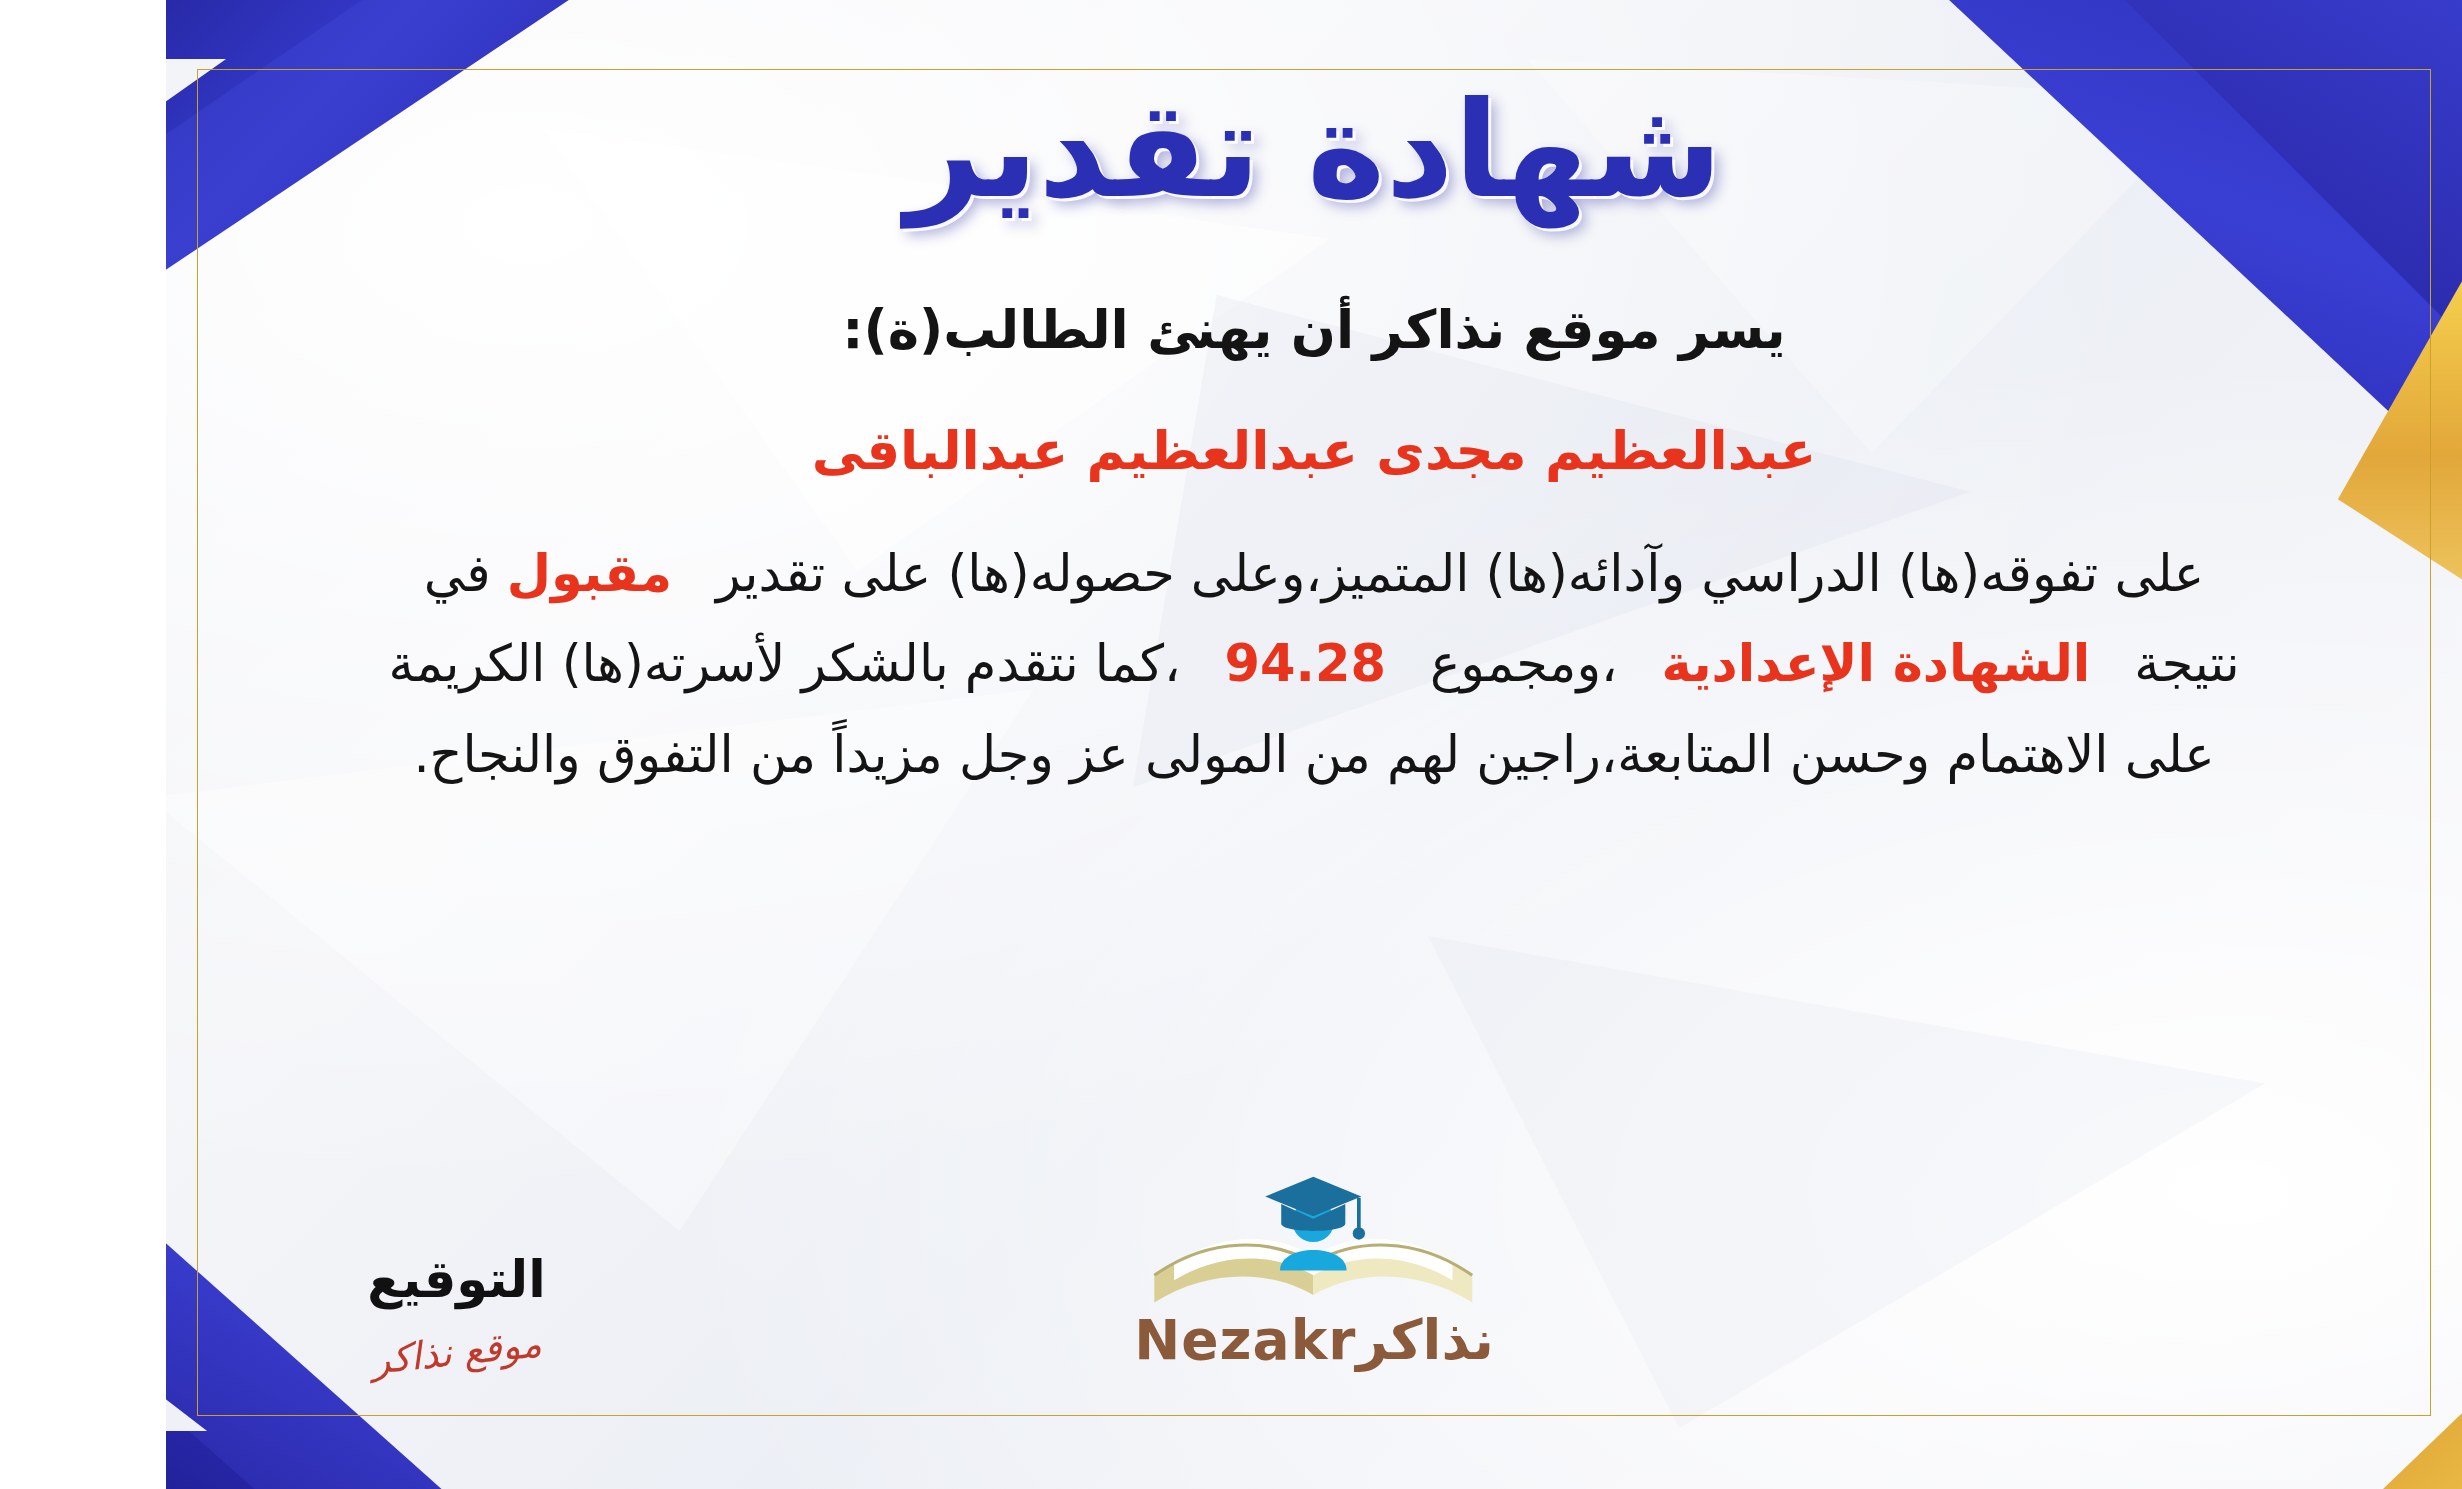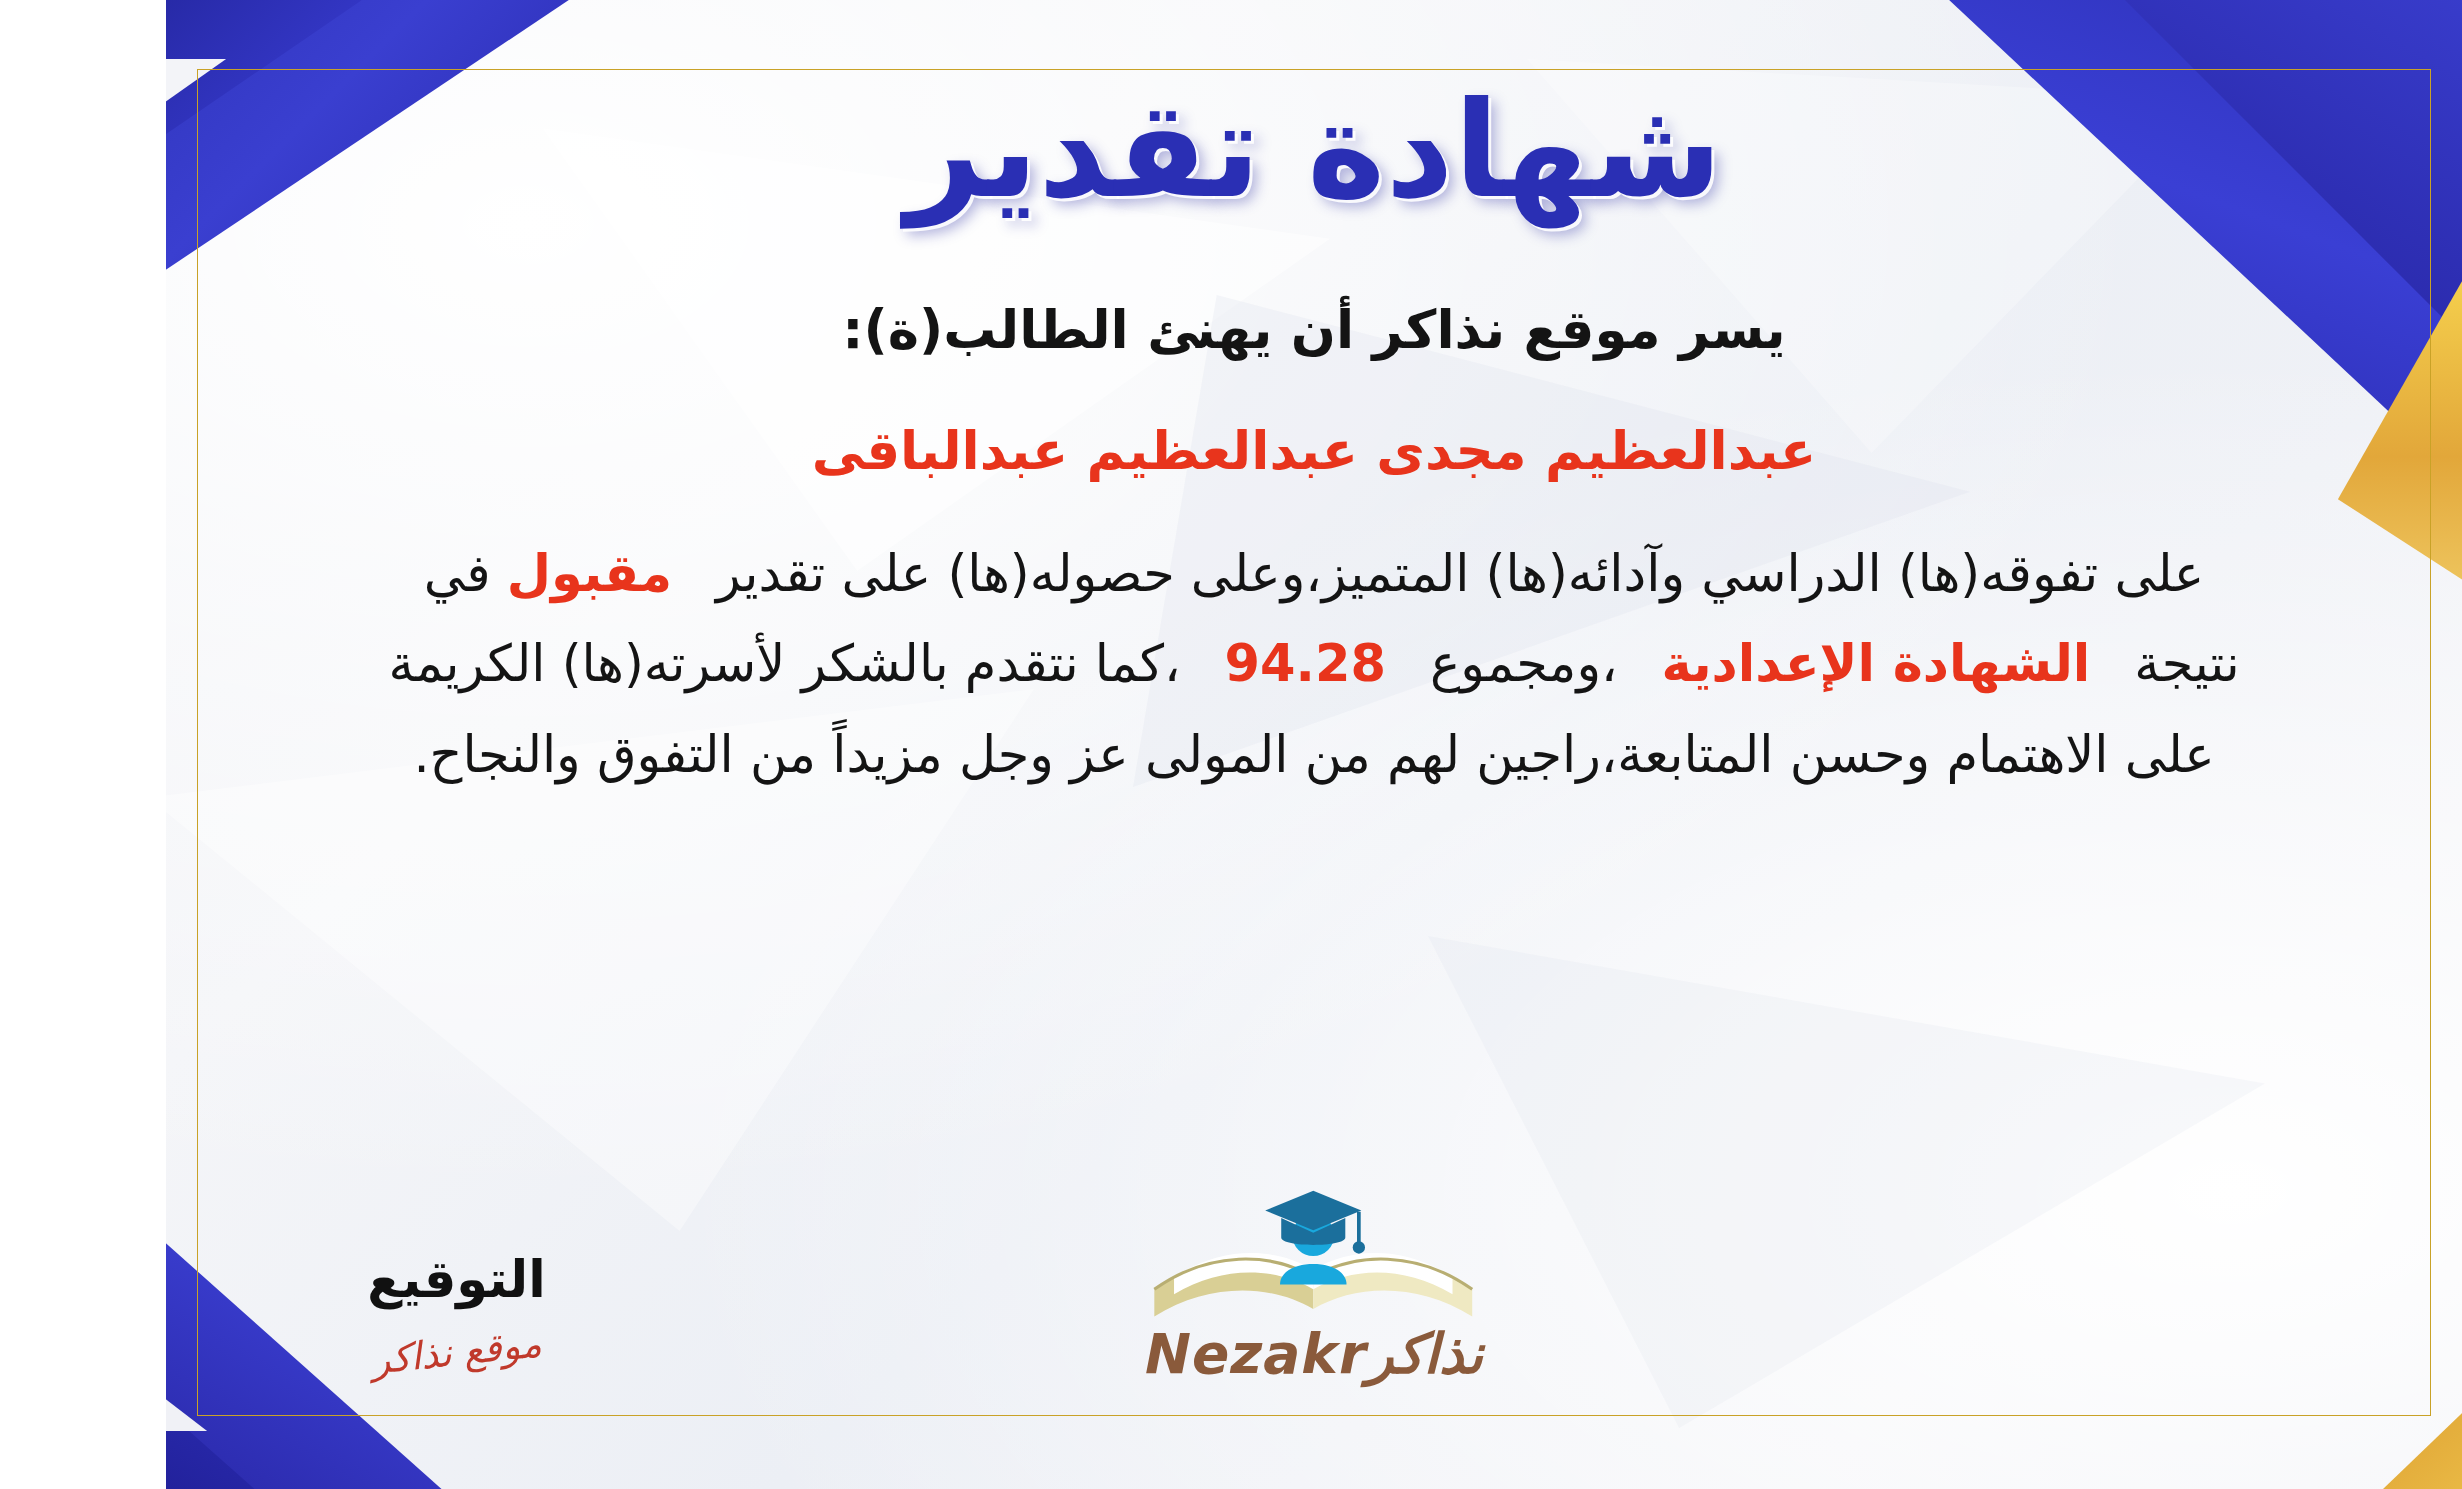--- a/index.html
+++ b/index.html
@@ -250,24 +250,23 @@
     font-style: italic;
     font-size: 38px;
     color: #c0392b;
     transform: rotate(-6deg);
   }
 
   .logo-area {
     position: absolute;
     left: 50%;
     transform: translateX(-50%);
-    bottom: 8px;
+    bottom: 22px;
     width: 492px;
     text-align: center;
-    font-style: italic;
   }
   .logo-mark {
     display: block;
     margin: 0 auto;
   }
   .logo-word {
     margin-top: 3px;
     font-size: 55px;
     font-weight: 800;
     color: #8a5a3b;

